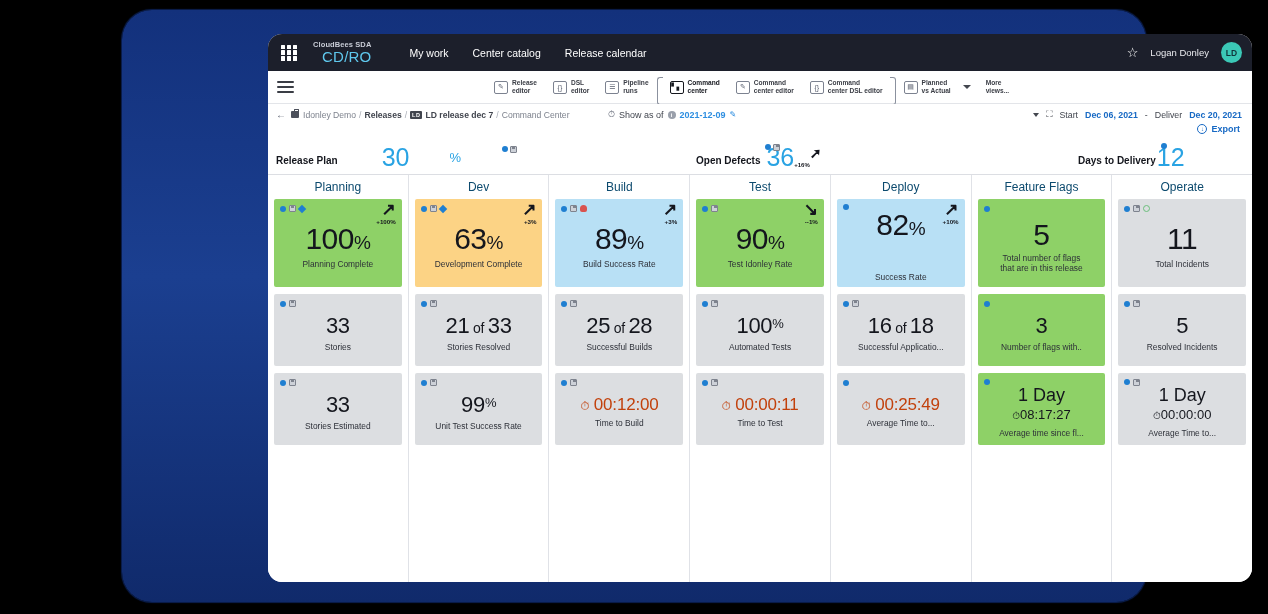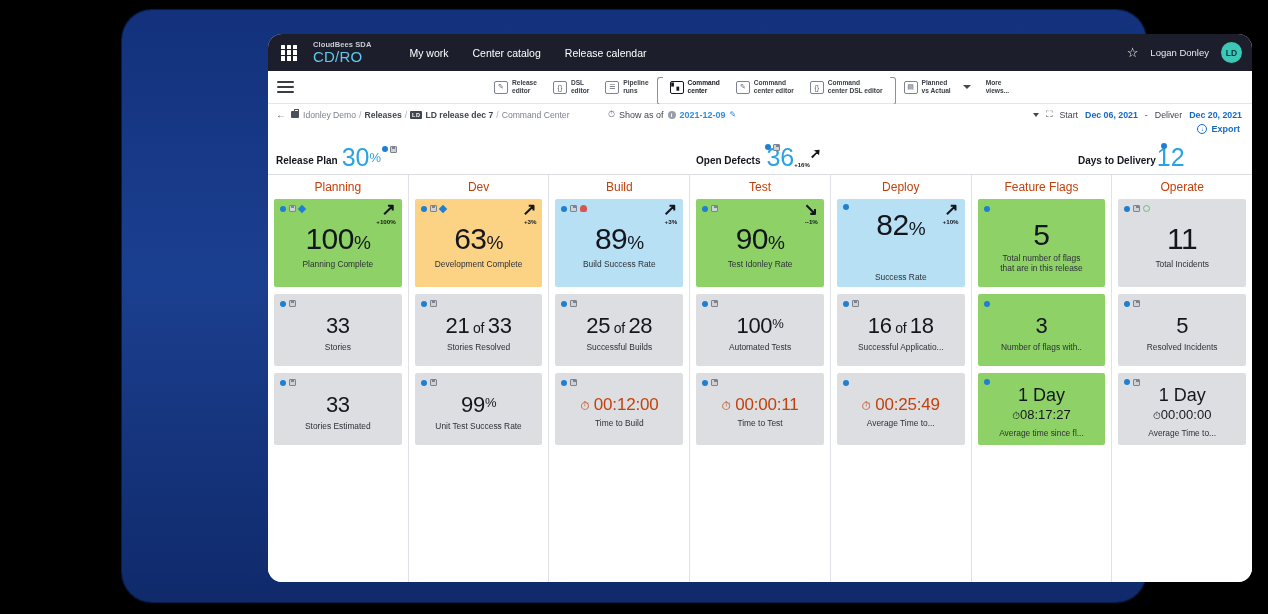--- a/index.html
+++ b/index.html
@@ -27,20 +27,21 @@
     background: #ffffff;
     border-radius: 14px;
     overflow: hidden;
   }
 
   
   .topnav {
     height: 37px; background: #1c1f2b; color: #fff;
     display: flex; align-items: center; padding: 0 10px;
     position: relative;
+    text-align: right;
   }
   .grid-icon { width: 16px; height: 16px; display:grid;
     grid-template-columns: repeat(3,1fr); grid-template-rows: repeat(3,1fr);
     gap: 1.5px; margin-left: 3px; margin-right: 16px; }
   .grid-icon i { background: #ffffff; border-radius: 0.5px; display:block; }
   .brand { line-height: 1.0; margin-right: 38px; }
   .brand .sda { font-size: 7.5px; color: #c8ccd6; display:block; letter-spacing: .1px; font-weight:600;}
   .brand .cdro { font-size: 15px; color: #5fc8ed; display:block; margin-top: 1px; letter-spacing:.2px;}
   .topnav nav { display: flex; gap: 24px; }
   .topnav nav span { font-size: 10.5px; color: #ffffff; cursor: pointer; }
@@ -98,36 +99,36 @@
 
   
   .kpirow { height: 32px; position: relative; border-bottom: 1px solid #dcdee3; background:#fff;}
   .kpi { position: absolute; display:flex; align-items:flex-end; }
   .kpi .klabel { font-size: 10px; font-weight: 700; color:#14161d; margin-right:4px; padding-bottom:4px;}
   .kpi .kval { font-size: 25px; color:#29a3e3; line-height: .95; font-weight:400; }
   .kpi .kpct { font-size: 13px; color:#29a3e3; align-self:flex-start; margin-top:4px;}
   .kpi .kicons { display:flex; gap:2px; align-self:flex-start; margin-left:1px;}
   .kpi .delta { font-size:6px; color:#14161d; font-weight:700; align-self:flex-end; padding-bottom:2px;}
   .arrow-up { font-size: 14px; line-height:1; color:#14161d; align-self:flex-start; font-weight:700;}
-  .kpi1 { left: 8px; top: 3px;}
+  .kpi1 { left: 8px; top: 3px; gap: 40px;}
   .kpi2 { left: 428px; top: 3px;}
   .kpi3 { left: 810px; top: 3px;}
 
   .idot { width:6px;height:6px;border-radius:50%;background:#1f7fd1;display:inline-block;}
   .savei { width:7px;height:7px;border:1px solid #7e838e;border-radius:1px;background:#cdd1d8;display:inline-block;position:relative;}
   .savei:after{content:"";position:absolute;left:1.4px;top:0;width:3px;height:2.4px;background:#7e838e;}
   .diamond { width:6px;height:6px;background:#1f7fd1;display:inline-block;transform:rotate(45deg);}
   .plug { width:7px;height:7px;display:inline-block;background:#d9534f;border-radius:50% 50% 2px 2px;}
   .ring { width:7px;height:7px;display:inline-block;border:1.4px solid #6bbf7c;border-radius:50%;}
 
   
   .board { display: flex; height: 407px; background:#fff;}
   .col { flex: 1 1 0; border-right: 1px solid #e0e2e7; padding: 0 6px; }
   .col:last-child { border-right: none; }
-  .colhead { text-align:center; font-size: 12px; color:#c2410c; padding: 5px 0 5px; }
+  .colhead { text-align:center; font-size: 12px; color:#0c4a6e; padding: 5px 0 5px; }
   .card { border-radius: 2px; margin-bottom: 7px; position: relative;
     padding: 5px 6px 7px; min-height: 46px; display:flex; flex-direction:column; }
   .card.big { height: 88px; }
   .card.mid { height: 72px; }
   .cardicons { display:flex; gap: 3px; align-items:center; height: 9px;}
   .cardbody { flex: 1; display:flex; flex-direction:column; align-items:center; justify-content:center; }
   .bigval { font-size: 30px; line-height: 1; color:#14161d; font-weight:400; letter-spacing:-.5px;}
   .bigval .pct { font-size: 19px; }
   .midval { font-size: 22px; line-height: 1; color:#14161d; letter-spacing:-.3px;}
   .midval .pct { font-size: 13px; vertical-align: 5px;}

